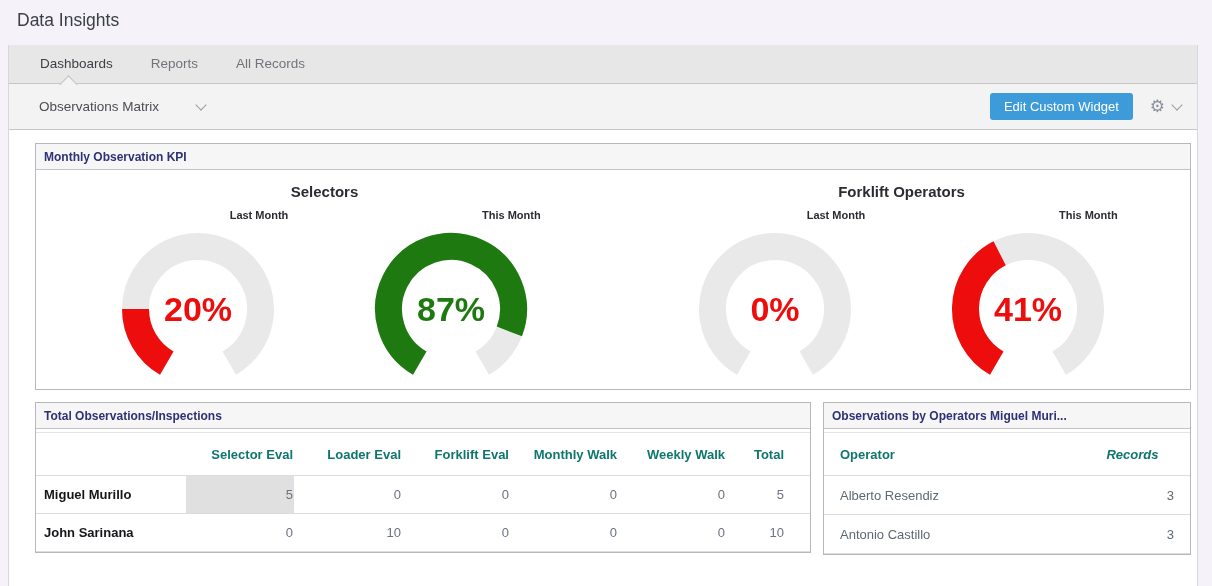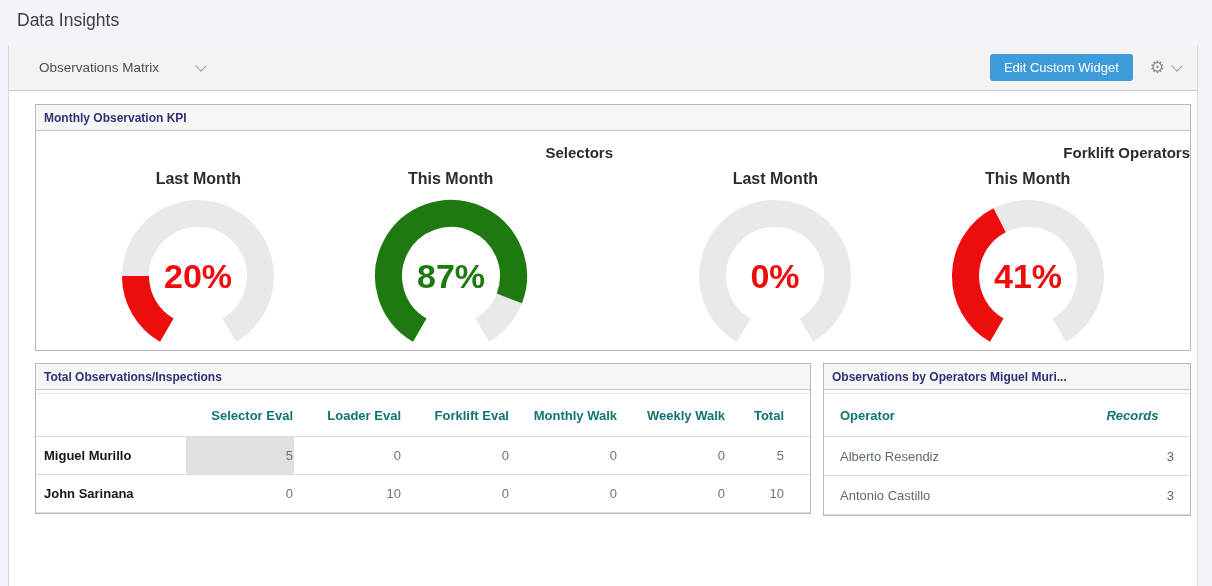--- a/index.html
+++ b/index.html
@@ -45,24 +45,24 @@
 
   .panel{border:1px solid #b8b8bc;background:#fff;}
   .panel-header{height:25px;background:#f6f6f6;border-bottom:1px solid #c3c3c7;display:flex;
     align-items:center;padding-left:8px;font-size:12px;font-weight:700;color:#2e3274;
     white-space:nowrap;overflow:hidden;}
 
   
   .kpi-panel{margin:13px 6px 0 26px;}
   .kpi-body{height:219px;display:flex;}
   .kpi-group{flex:1;padding-top:13px;}
-  .kpi-group-title{text-align:right;font-size:15px;font-weight:700;color:#2a2c31;}
+  .kpi-group-title{text-align:center;font-size:15px;font-weight:700;color:#2a2c31;}
   .gauge-row{display:flex;justify-content:space-evenly;margin-top:9px;}
   .gauge-cell{text-align:center;}
-  .gauge-label{font-size:16px;font-weight:700;color:#2a2c31;margin-bottom:8px;}
+  .gauge-label{font-size:11px;font-weight:700;color:#2a2c31;margin-bottom:8px;text-align:right;}
   .gauge-value{font-family:"Liberation Sans","DejaVu Sans",sans-serif;font-size:34px;font-weight:700;}
 
   
   .bottom-row{display:flex;margin:12px 6px 0 26px;gap:12px;align-items:flex-start;}
   .obs-panel{width:776px;box-sizing:border-box;}
   .ops-panel{flex:1;box-sizing:border-box;}
   .panel-body{background:#fff;}
   table{border-collapse:collapse;width:100%;font-size:13px;table-layout:fixed;margin-top:3px;
     border-top:1px solid #e4e4e6;}
   th{font-weight:700;color:#0f766e;}
@@ -83,20 +83,26 @@
   .ops-table tbody tr{border-top:1px solid #dcdcde;margin-top:44px;}
   .ops-table tbody tr:last-child{border-bottom:1px solid #dcdcde;}
 </style>
 </head>
 <body>
 
 <div class="page-title">Data Insights</div>
 
 <div class="app">
 
+  <div class="tabbar">
+    <div class="tab active">Dashboards</div>
+    <div class="tab">Reports</div>
+    <div class="tab">All Records</div>
+    <div class="notch"></div>
+  </div>
 
   <div class="toolbar">
     <div class="dash-select">
       <span>Observations Matrix</span>
       <span class="chev"></span>
     </div>
     <div class="toolbar-right">
       <button class="btn">Edit Custom Widget</button>
       <div class="gear-group">
         <span class="gear">⚙</span>

